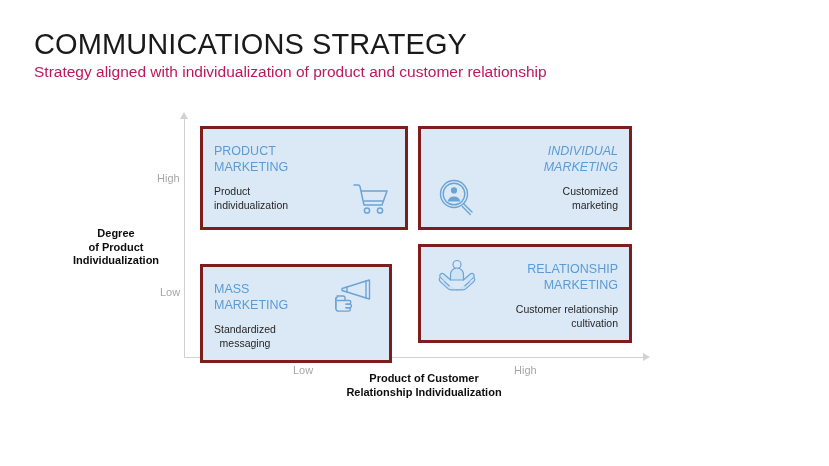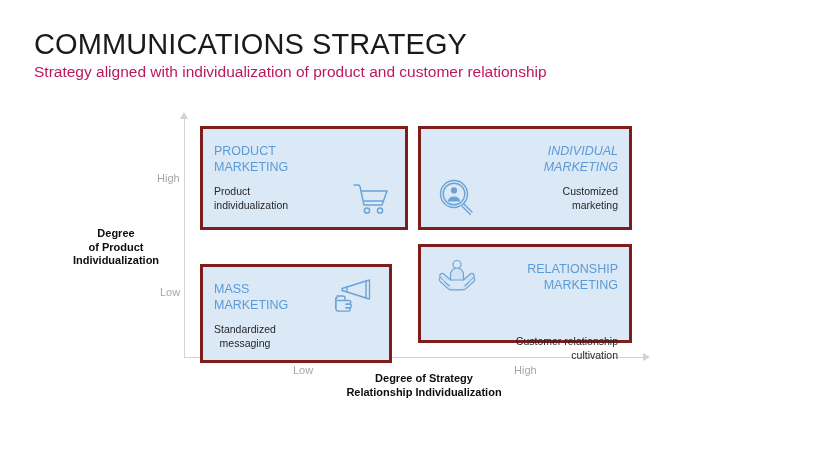--- a/index.html
+++ b/index.html
@@ -146,21 +146,21 @@
 
   
   #quad-product .quad-heading     { left: 11px; top: 14px; text-align: left; }
   #quad-product .quad-body        { left: 11px; top: 56px; text-align: left; }
   #quad-mass .quad-heading        { left: 11px; top: 14px; text-align: left; }
   #quad-mass .quad-body           { left: 11px; top: 56px; text-align: center; }
   
   #quad-individual .quad-heading  { right: 11px; top: 14px; text-align: right; font-style: italic; }
   #quad-individual .quad-body     { right: 11px; top: 56px; text-align: right; }
   #quad-relationship .quad-heading{ right: 11px; top: 14px; text-align: right; }
-  #quad-relationship .quad-body   { right: 11px; top: 56px; text-align: right; margin-top: 32px; }
+  #quad-relationship .quad-body   { right: 11px; top: 56px; text-align: right; }
 
   
   .quad-icon {
     position: absolute;
     width: 44px;
     height: 40px;
   }
   #quad-product .quad-icon      { right: 12px;  top: 50px; }
   #quad-individual .quad-icon   { left: 14px;   top: 48px; }
   #quad-mass .quad-icon         { right: 14px;  top: 10px; }
@@ -182,21 +182,21 @@
   <div class="arrow-right"></div>
 
   <div class="scale-label" id="y-high">High</div>
   <div class="scale-label" id="y-low">Low</div>
   <div class="scale-label" id="x-low">Low</div>
   <div class="scale-label" id="x-high">High</div>
 
   <div class="axis-title" id="y-axis-title" style="white-space: pre-line;">Degree
 of Product
 Individualization</div>
-  <div class="axis-title" id="x-axis-title" style="white-space: pre-line;">Degree of Strategy
+  <div class="axis-title" id="x-axis-title" style="white-space: pre-line;">Product of Customer
 Relationship Individualization</div>
 
   <div class="quad" id="quad-product">
     <div class="quad-heading">PRODUCT
 MARKETING</div>
     <div class="quad-body">Product
 individualization</div>
     <div class="quad-icon">
       <svg viewBox="0 0 44 40" fill="none" stroke="#6ba3d6" stroke-width="1.5" stroke-linecap="round" stroke-linejoin="round">
         <path d="M5 6 h4 a2 2 0 0 1 2 1.6 L15 26 h18 l5 -14 H12.5"></path>

